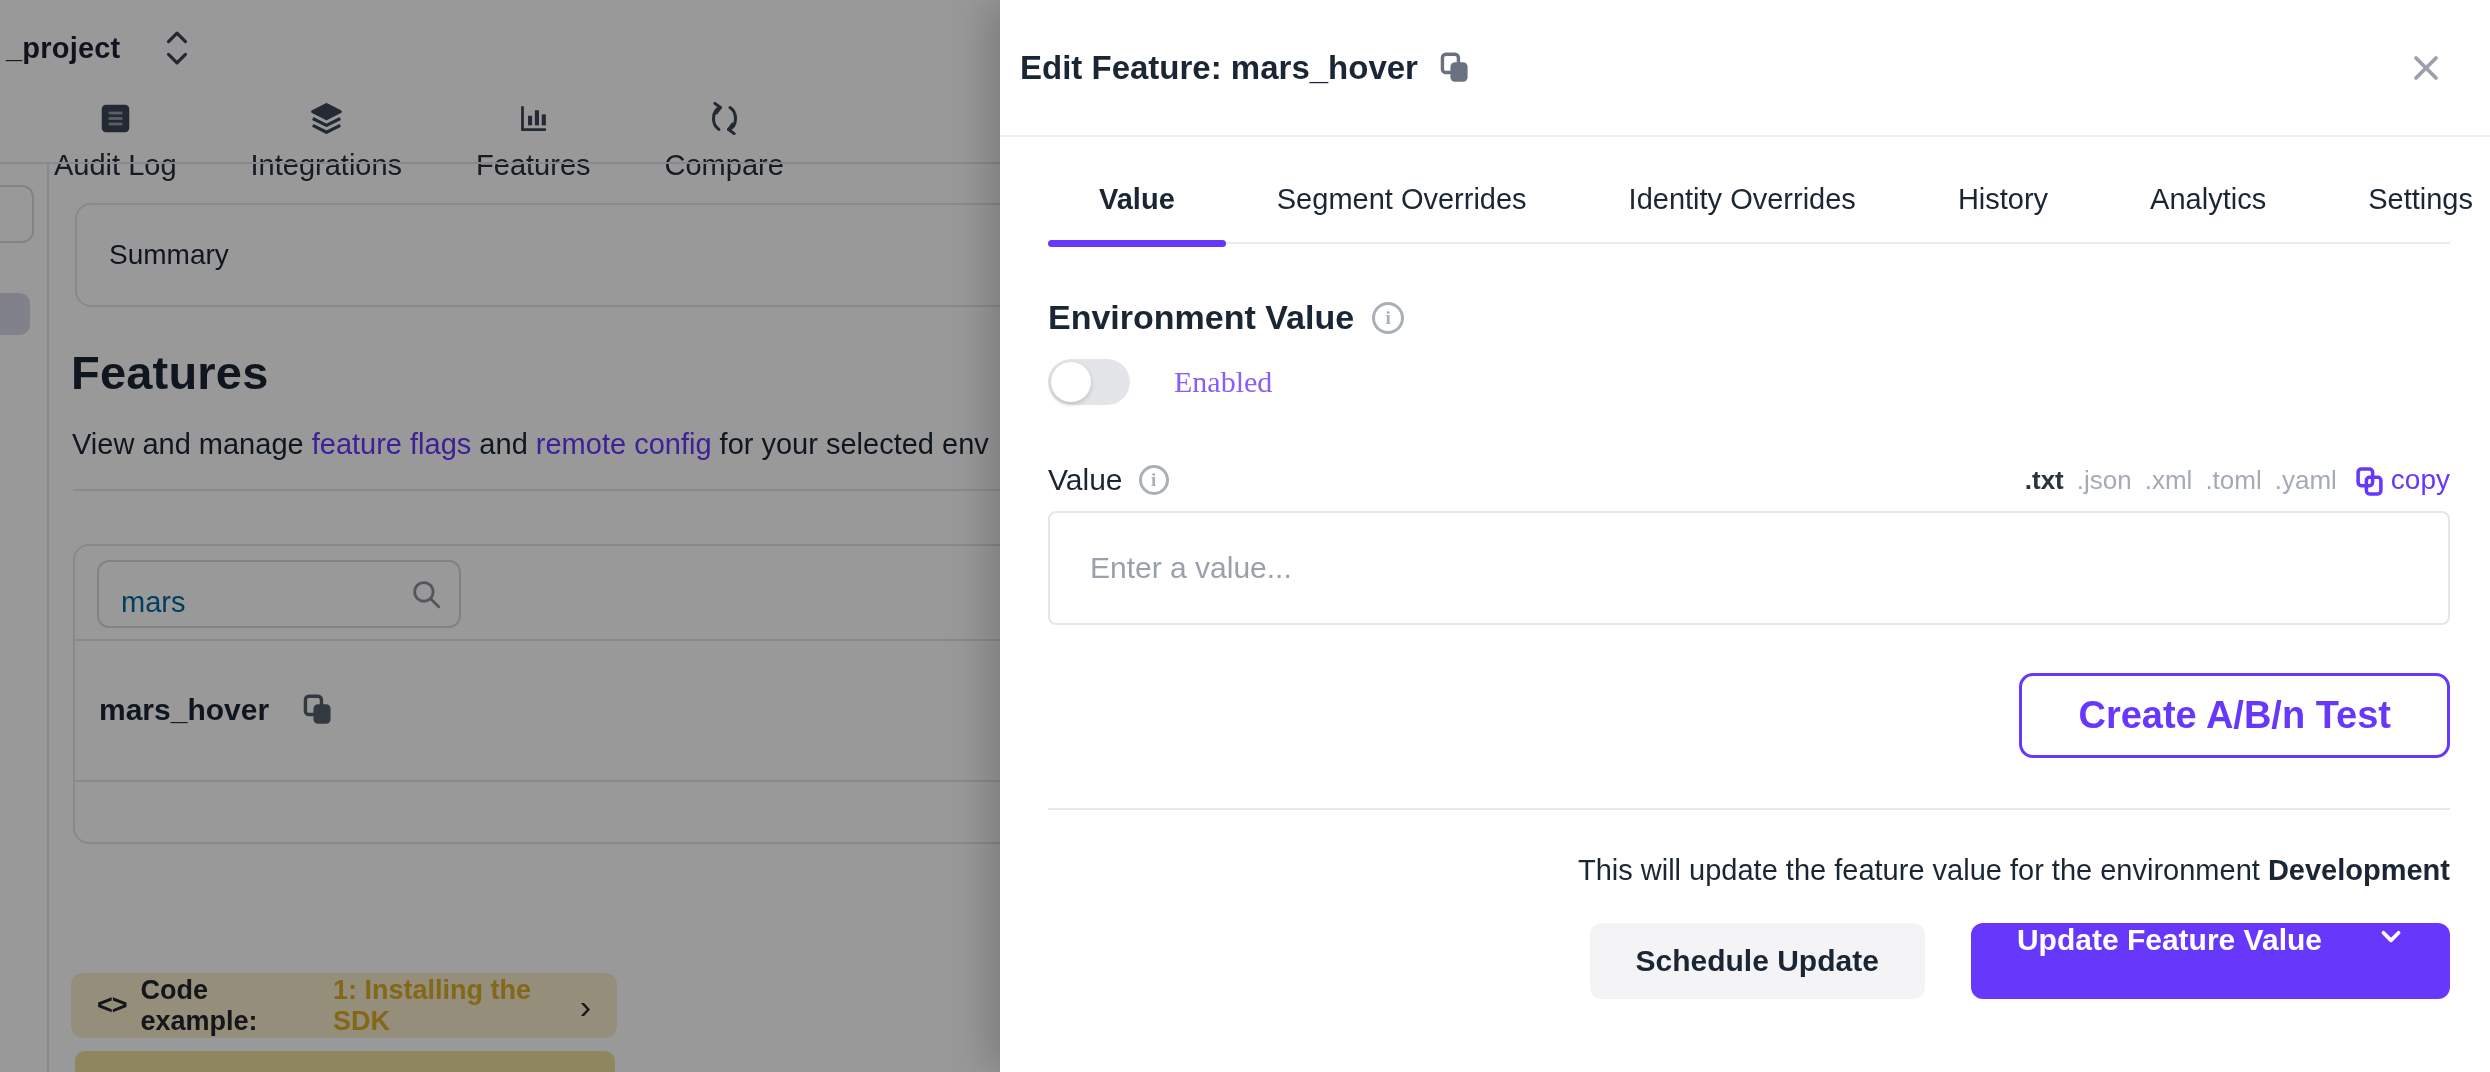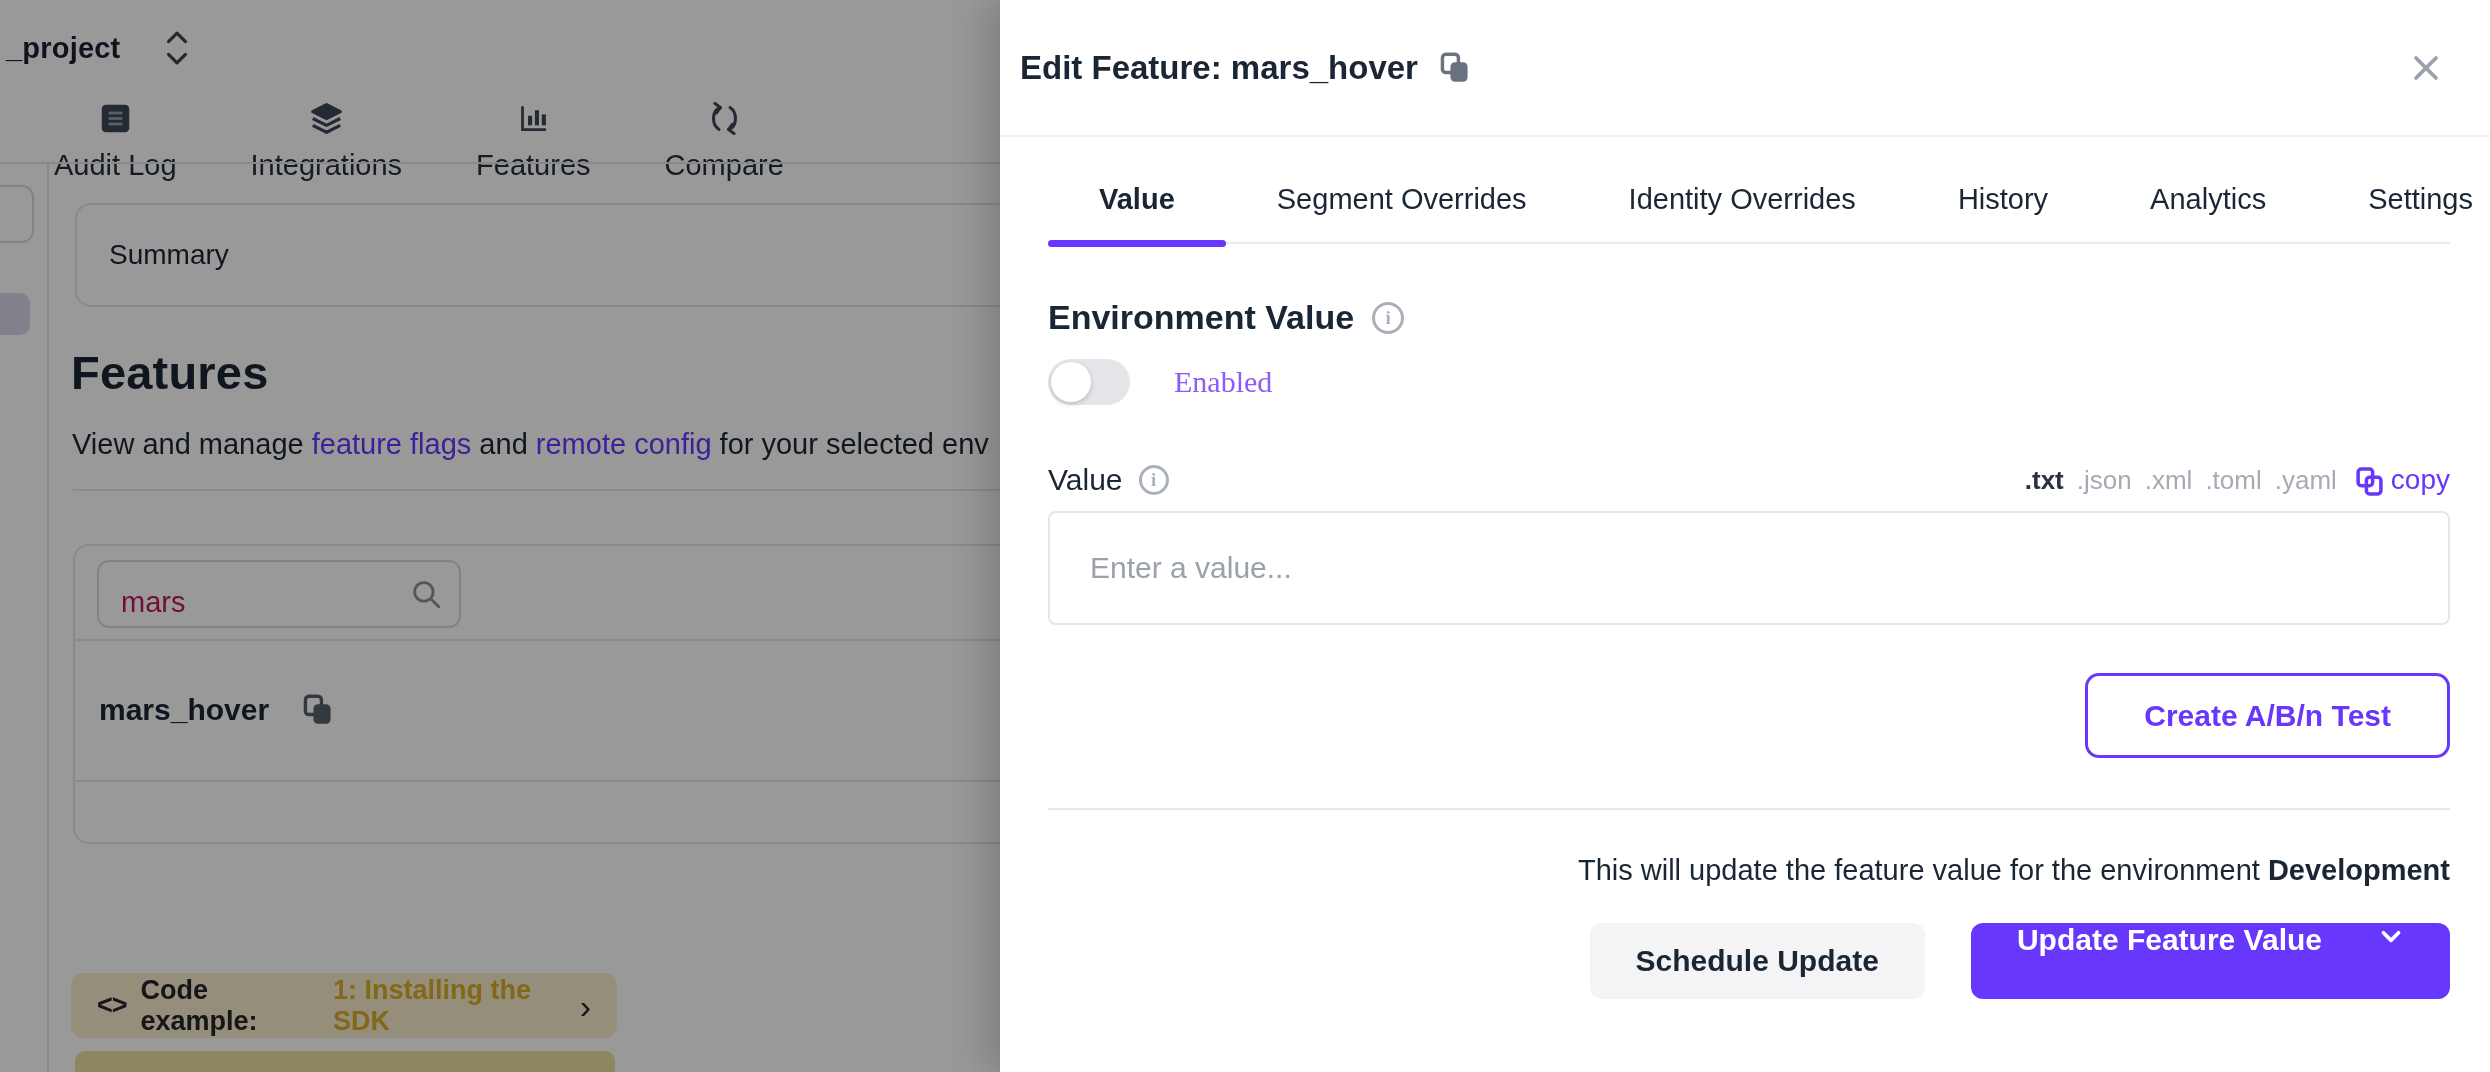--- a/index.html
+++ b/index.html
@@ -26,21 +26,21 @@
   .summary-box{position:absolute;left:75px;top:203px;width:990px;height:104px;border:2px solid #e5e5e9;border-radius:16px;display:flex;align-items:center;padding-left:32px;box-sizing:border-box;background:#ffffff;}
   .summary-box span{font-size:28px;color:#1a2634;}
 
   .features-title{position:absolute;left:71px;top:345px;font-size:47px;font-weight:800;color:#1a2634;letter-spacing:.2px;}
   .features-desc{position:absolute;left:72px;top:428px;font-size:29px;color:#1a2634;white-space:nowrap;}
   .features-desc .lnk{color:#6837fc;cursor:pointer;}
   .section-divider{position:absolute;left:73px;top:489px;width:927px;height:2px;background:#e7e7ea;}
 
   .feature-card{position:absolute;left:73px;top:544px;width:992px;height:300px;border:2px solid #e5e5e9;border-radius:16px;background:#ffffff;box-sizing:border-box;}
   .search-wrap{position:absolute;left:22px;top:14px;width:364px;height:68px;}
-  .search-input{width:100%;height:100%;box-sizing:border-box;border:2px solid #d8d9de;border-radius:12px;padding:16px 60px 0 22px;font-size:29px;color:#be185d;font-family:"Liberation Sans",sans-serif;background:#ffffff;outline:none;}
+  .search-input{width:100%;height:100%;box-sizing:border-box;border:2px solid #d8d9de;border-radius:12px;padding:16px 60px 0 22px;font-size:29px;color:#0369a1;font-family:"Liberation Sans",sans-serif;background:#ffffff;outline:none;}
   .search-icon{position:absolute;right:18px;top:17px;width:34px;height:34px;}
   .card-divider{position:absolute;left:0;width:988px;height:2px;background:#e7e7ea;}
   .feature-row{position:absolute;left:0;top:93px;width:988px;height:141px;display:flex;align-items:center;padding-left:24px;box-sizing:border-box;cursor:pointer;}
   .feature-name{font-size:30px;font-weight:700;color:#1a2634;}
   .copy-icon-dark{width:30px;height:32px;margin-left:34px;}
 
   .code-pill{position:absolute;left:71px;top:973px;width:546px;height:65px;background:#f7edcc;border-radius:12px;display:flex;align-items:center;padding:0 26px;box-sizing:border-box;cursor:pointer;}
   .code-tag{font-size:27px;font-weight:700;color:#23242c;margin-right:14px;letter-spacing:-1px;}
   .code-label{font-size:27px;font-weight:700;color:#23242c;margin-right:12px;}
   .code-link{font-size:27px;font-weight:700;color:#d9ad28;}
@@ -82,21 +82,21 @@
   .ext{font-size:26px;color:#a4abb5;cursor:pointer;}
   .ext.active{color:#2a3240;font-weight:700;}
   .copy-link{display:flex;align-items:flex-end;gap:8px;cursor:pointer;margin-left:6px;}
   .copy-icon-purple{width:27px;height:29px;}
   .copy-text{font-size:28px;color:#6837fc;}
 
   .value-input{display:block;width:100%;box-sizing:border-box;height:114px;margin-top:14px;border:2px solid #e5e6ea;border-radius:8px;padding:0 40px;font-size:30px;font-family:"Liberation Sans",sans-serif;color:#2a3240;outline:none;}
   .value-input::placeholder{color:#9aa1ac;}
 
   .create-row{display:flex;justify-content:flex-end;margin-top:48px;}
-  .create-ab-btn{height:85px;padding:0 56px;background:#ffffff;border:3px solid #6837fc;border-radius:14px;color:#6837fc;font-size:30px;font-weight:700;font-family:"Liberation Sans",sans-serif;cursor:pointer;}
+  .create-ab-btn{height:85px;padding:0 56px;background:#ffffff;border:3px solid #6837fc;border-radius:14px;color:#6837fc;font-size:38px;font-weight:700;font-family:"Liberation Sans",sans-serif;cursor:pointer;}
 
   .footer-divider{height:2px;background:#e8e8ec;margin-top:50px;}
 
   .footer-note{margin-top:44px;text-align:right;font-size:29px;color:#1a2634;}
   .footer-note b{font-weight:700;}
 
   .actions-row{display:flex;justify-content:flex-end;align-items:center;gap:46px;margin-top:36px;}
   .schedule-btn{height:76px;padding:0 46px;background:#f4f4f6;border:none;border-radius:12px;font-size:30px;font-weight:700;color:#1a2634;font-family:"Liberation Sans",sans-serif;cursor:pointer;}
   .update-btn{height:76px;padding:0 46px;background:#6837fc;border:none;border-radius:12px;font-size:30px;font-weight:700;color:#ffffff;font-family:"Liberation Sans",sans-serif;cursor:pointer;display:flex;align-items:flex-start;gap:56px;}
   .update-btn svg{width:26px;height:26px;}

